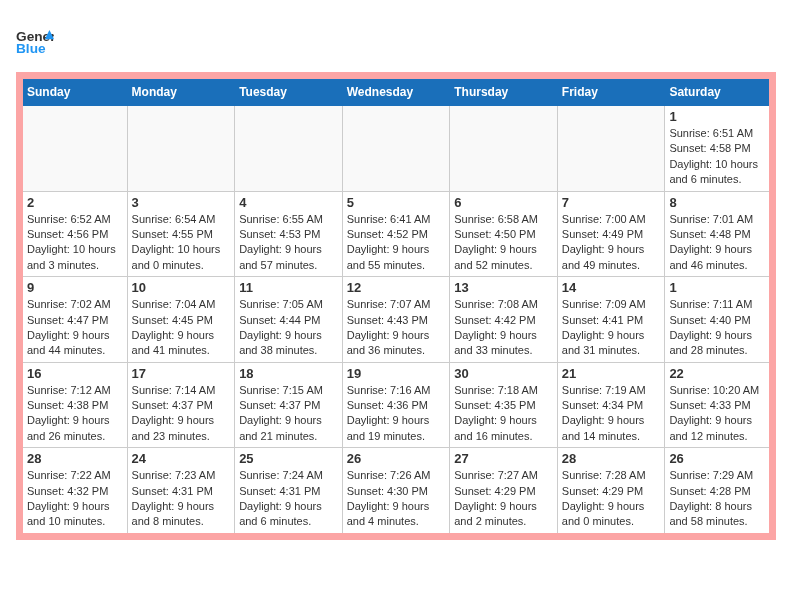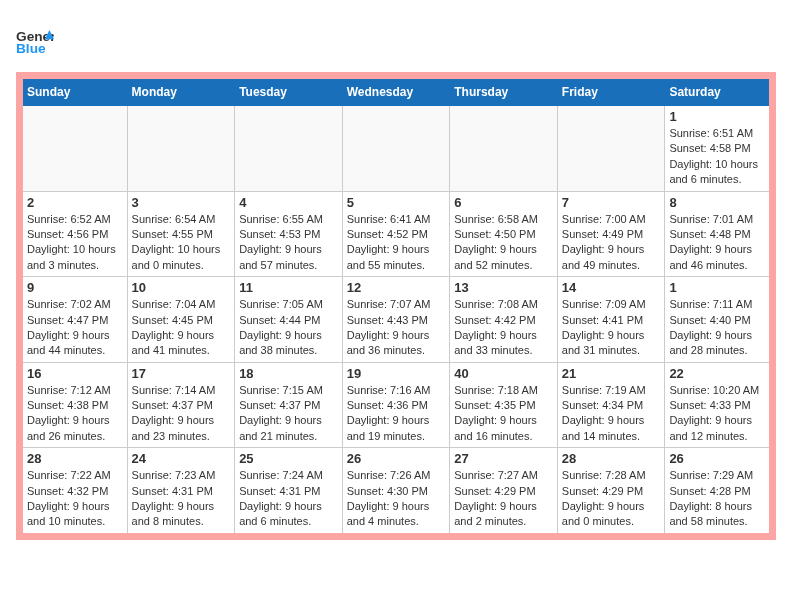--- a/index.html
+++ b/index.html
@@ -231,21 +231,21 @@
 Sunset: 4:37 PM
 Daylight: 9 hours and 21 minutes.</div>
         </td>
         <td>
           <span class="day-number">19</span>
           <div class="day-info">Sunrise: 7:16 AM
 Sunset: 4:36 PM
 Daylight: 9 hours and 19 minutes.</div>
         </td>
         <td>
-          <span class="day-number">40</span>
+          <span class="day-number">30</span>
           <div class="day-info">Sunrise: 7:18 AM
 Sunset: 4:35 PM
 Daylight: 9 hours and 16 minutes.</div>
         </td>
         <td>
           <span class="day-number">21</span>
           <div class="day-info">Sunrise: 7:19 AM
 Sunset: 4:34 PM
 Daylight: 9 hours and 14 minutes.</div>
         </td>

